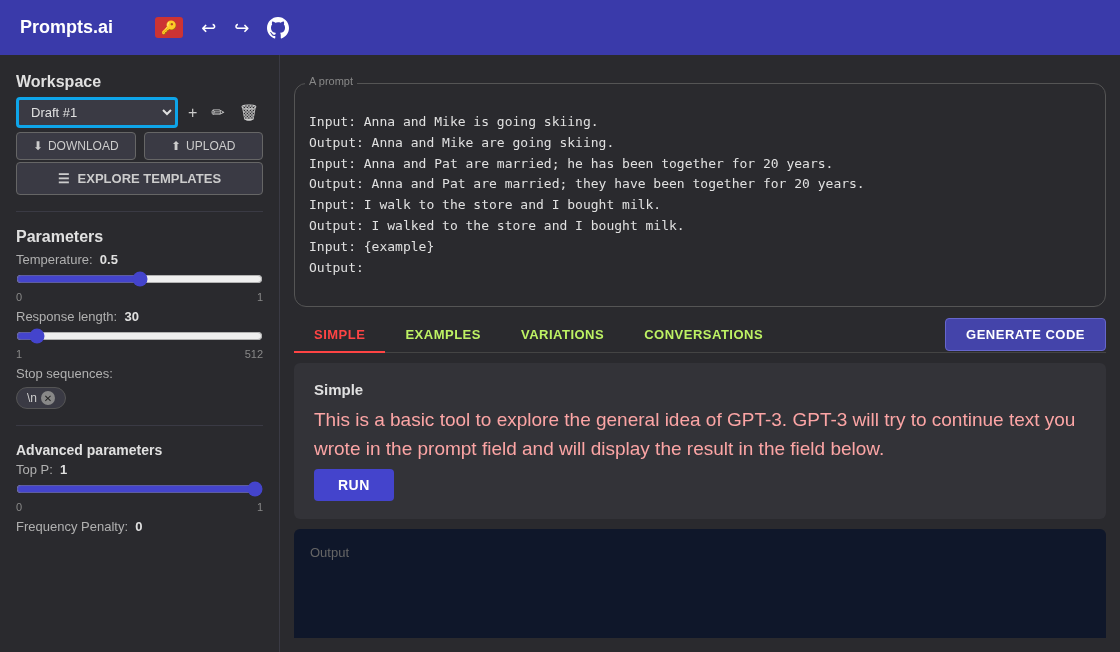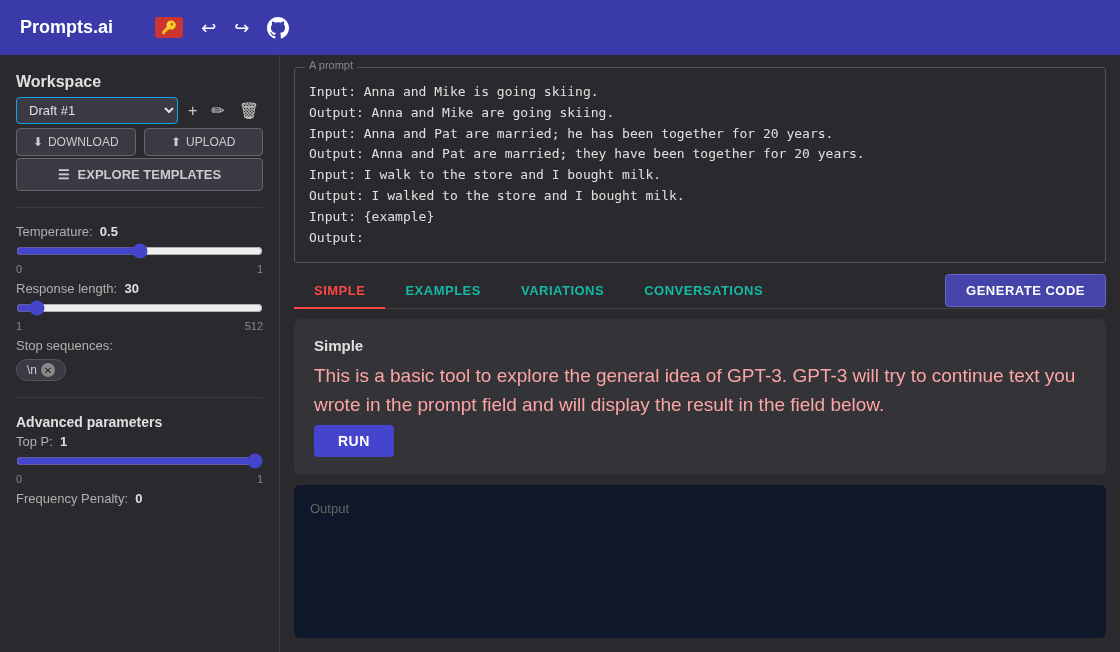--- a/index.html
+++ b/index.html
@@ -62,21 +62,21 @@
       color: #e0e0e0;
       margin-bottom: 6px;
     }
     .workspace-row {
       display: flex;
       align-items: center;
       gap: 6px;
     }
     .draft-select {
       background: #3a3a44;
-      border: 1px solid #0ea5e9;
+      border: 3px solid #0ea5e9;
       color: #e0e0e0;
       border-radius: 4px;
       padding: 4px 8px;
       font-size: 13px;
       cursor: pointer;
       flex: 1;
     }
     .icon-action-btn {
       background: none;
       border: none;
@@ -189,24 +189,25 @@
       display: flex;
       flex-direction: column;
       padding: 12px 14px 14px 14px;
       gap: 10px;
       overflow: hidden;
     }
 
     
     .prompt-box {
       border: 1px solid #555;
-      border-radius: 3px;
-      padding: 14px 14px;
+      border-radius: 12px;
+      padding: 28px 14px;
       background: #2a2a2e;
       position: relative;
+      margin-top: 16px;
     }
     .prompt-label {
       position: absolute;
       top: -9px;
       left: 10px;
       background: #2a2a2e;
       font-size: 11px;
       color: #888;
       padding: 0 4px;
     }
@@ -221,21 +222,21 @@
     .tabs-row {
       display: flex;
       align-items: center;
       border-bottom: 1px solid #444;
       gap: 0;
     }
     .tab {
       padding: 10px 20px;
       font-size: 13px;
       font-weight: 600;
-      color: #14b8a6;
+      color: #bef264;
       cursor: pointer;
       border: none;
       background: none;
       letter-spacing: 0.5px;
       position: relative;
     }
     .tab.active {
       color: #ff4444;
     }
     .tab.active::after {
@@ -350,20 +351,21 @@
       </div>
       <button class="explore-btn">
         <span>☰</span>
         <span>EXPLORE TEMPLATES</span>
       </button>
     </div>
 
     <hr class="divider">
 
     <div>
+      <div class="sidebar-section-title">Parameters</div>
 
       <div class="param-label">
         <span>Temperature:</span>
         &nbsp;<strong>0.5</strong>
       </div>
       <div class="slider-container">
         <input type="range" min="0" max="1" step="0.1" value="0.5" style="">
         <div class="slider-range-row">
           <span>0</span>
           <span>1</span>

